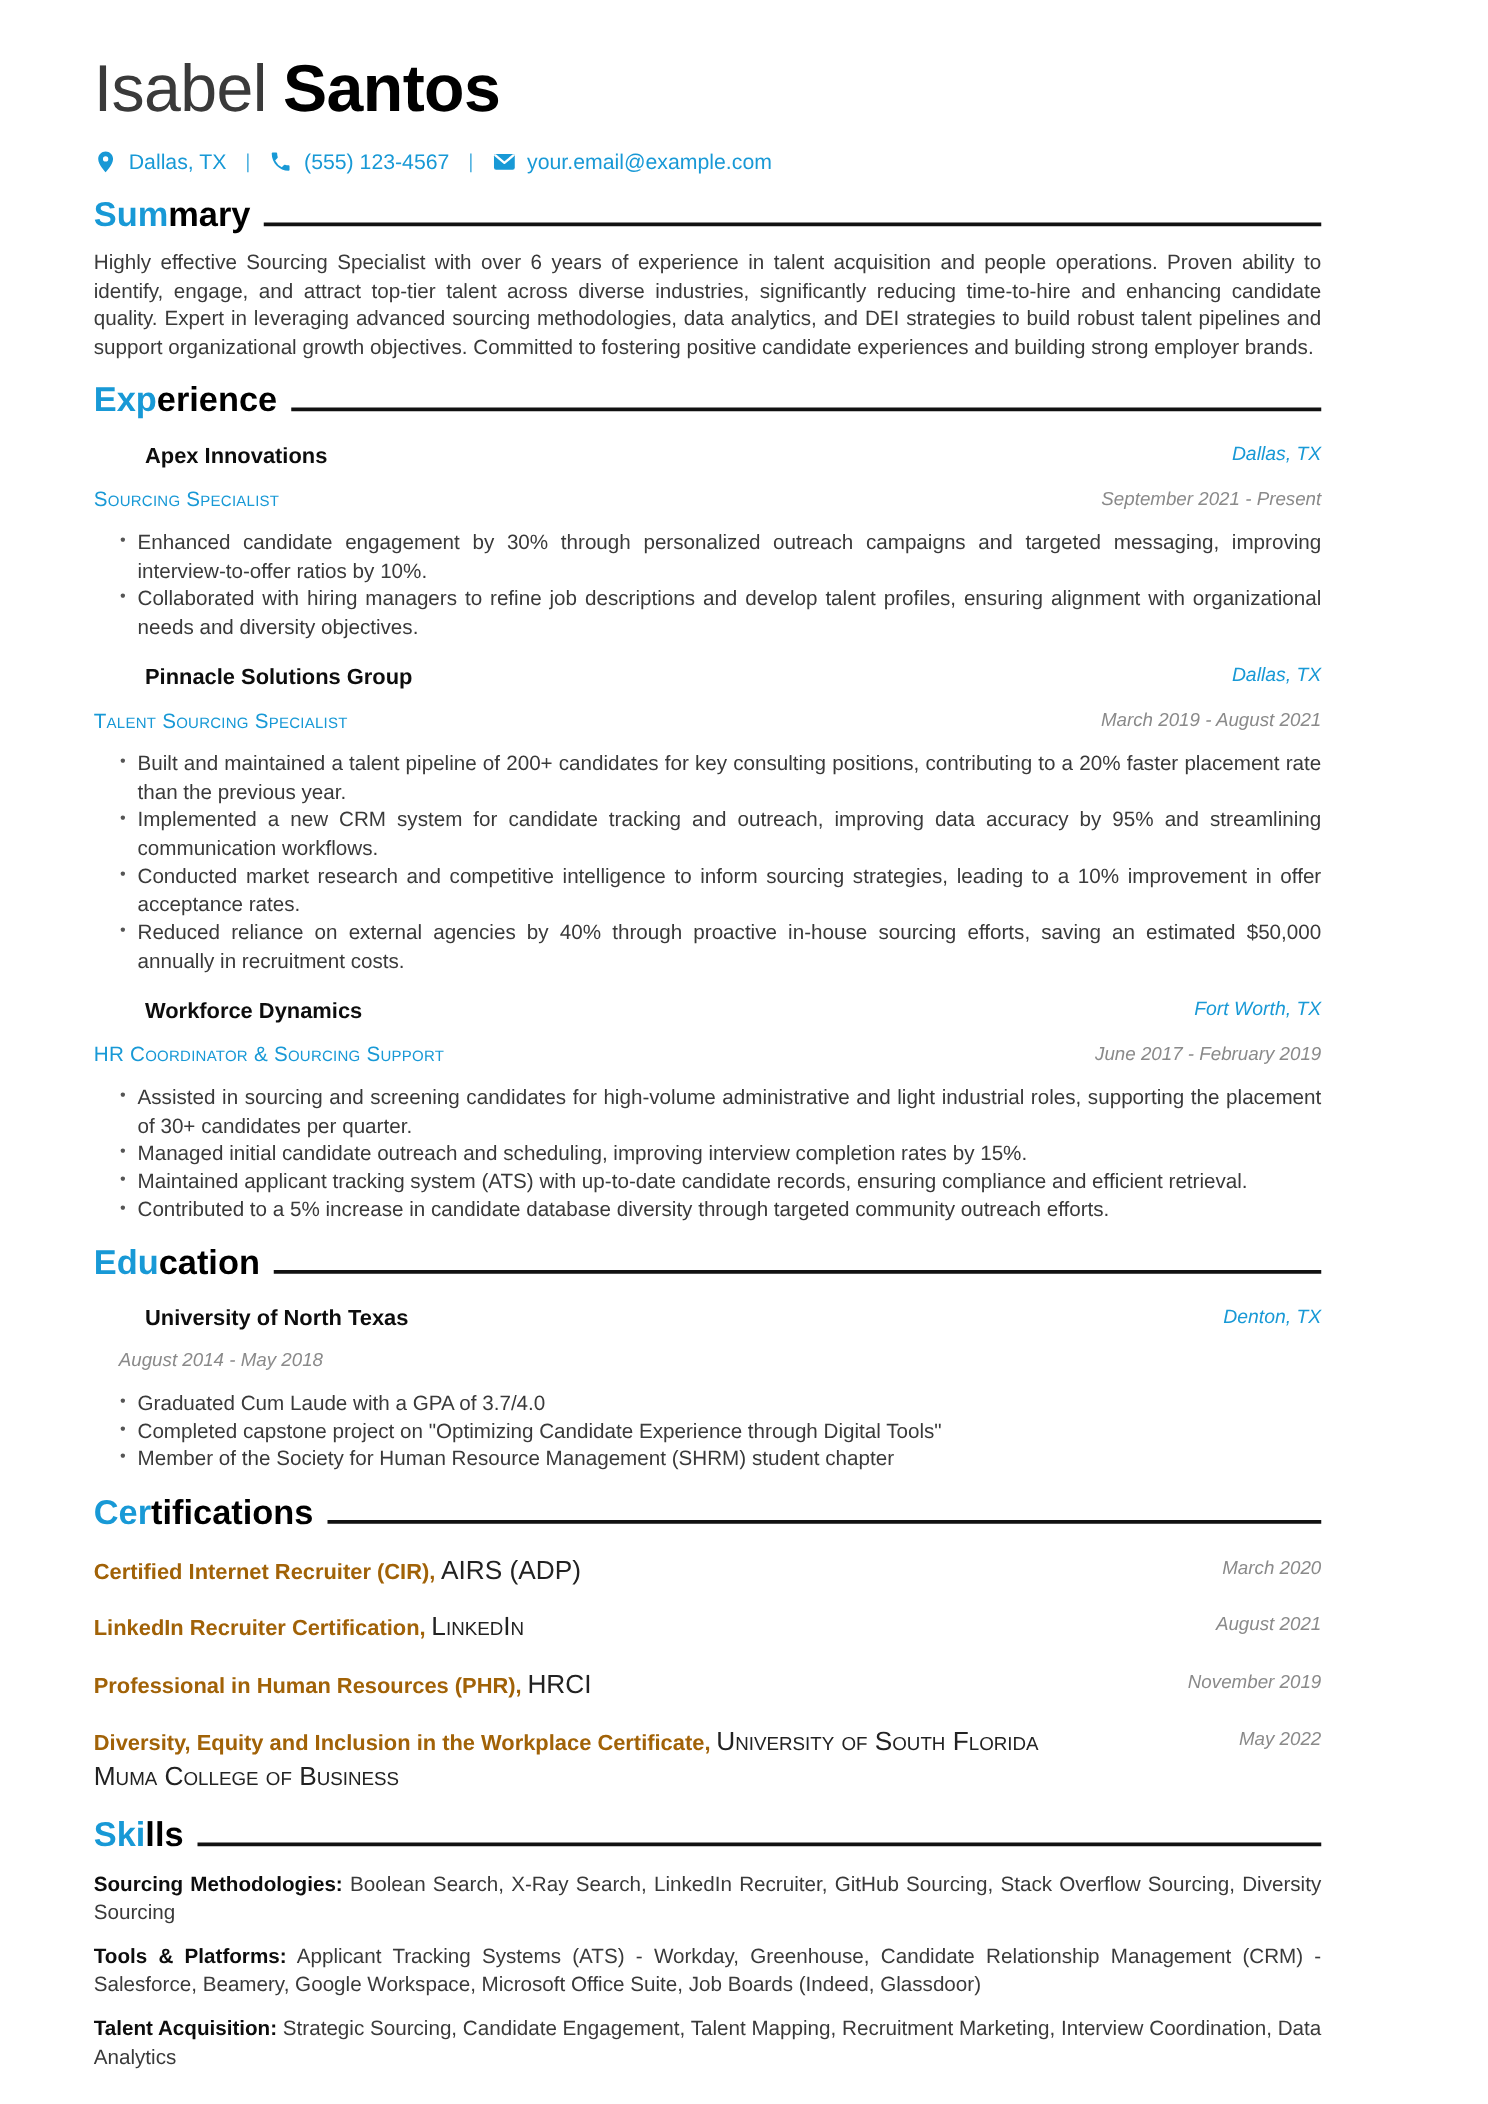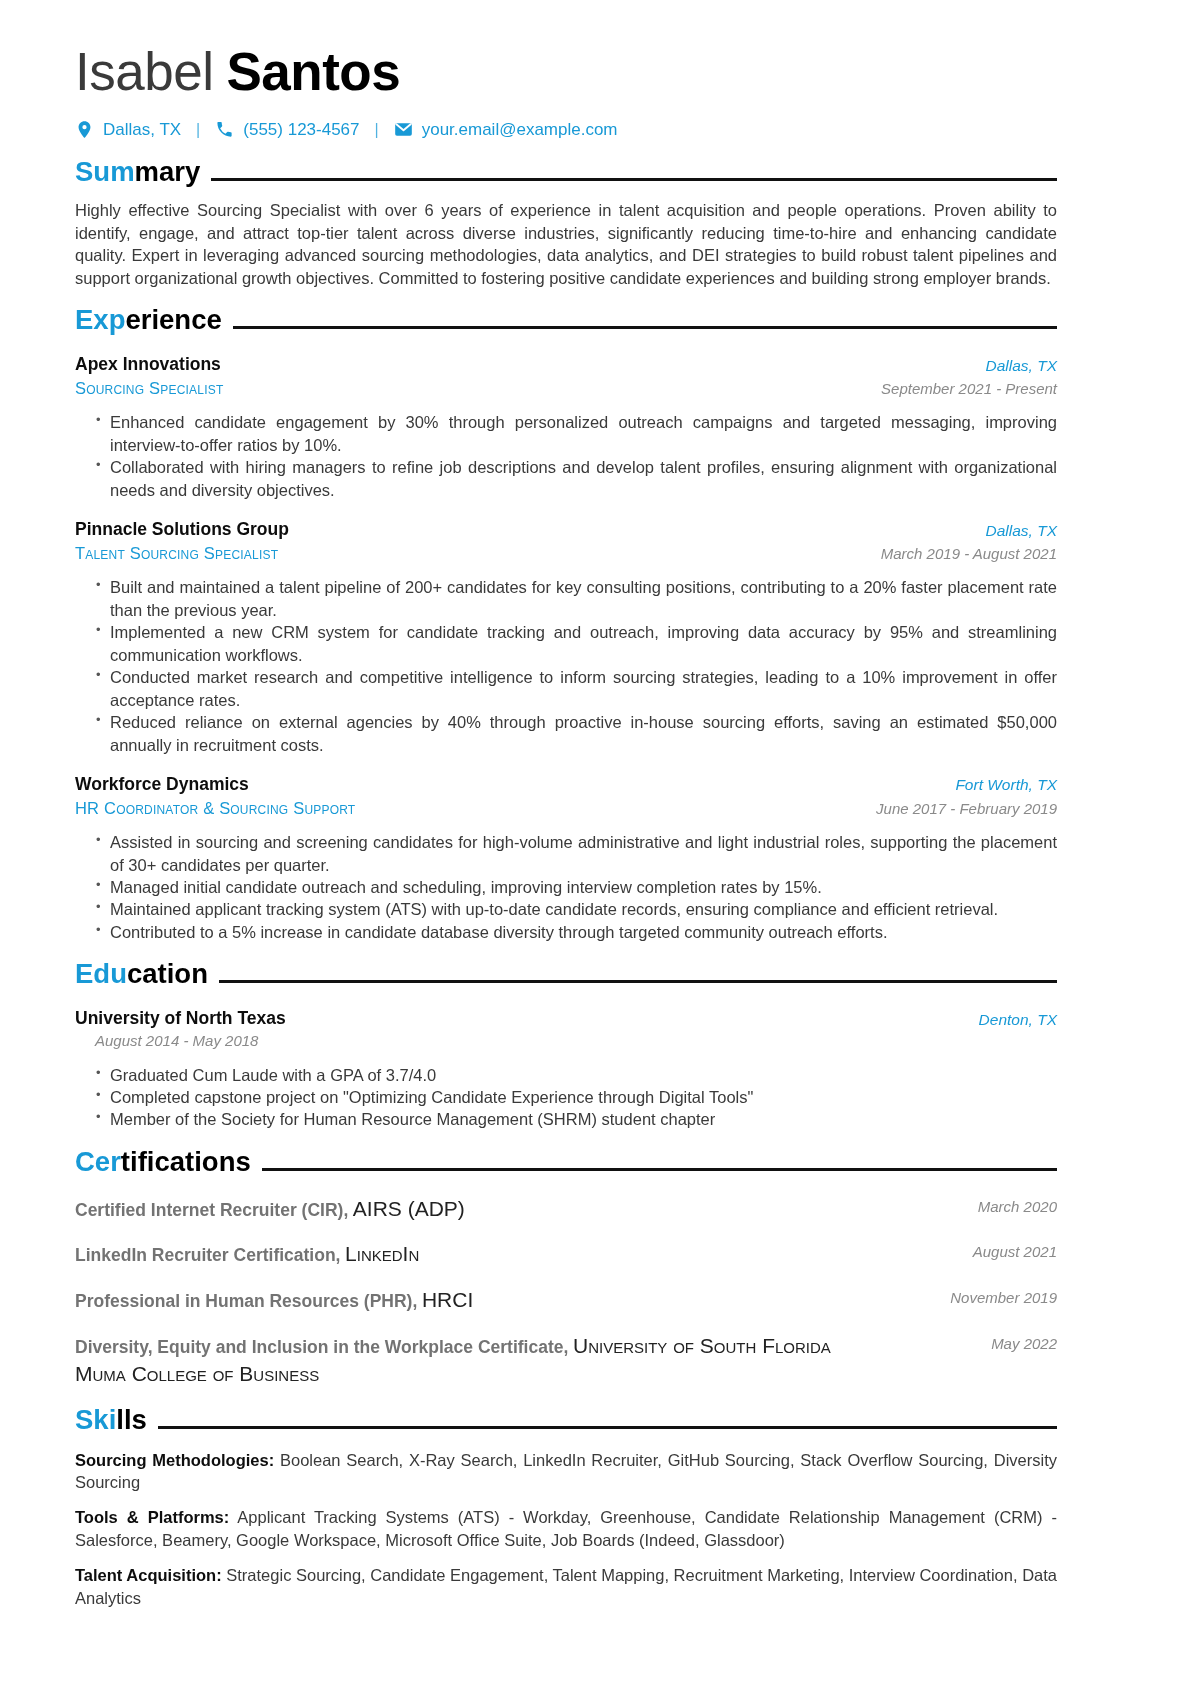--- a/index.html
+++ b/index.html
@@ -41,33 +41,33 @@
   
   .section{margin-top:14px;}
   .sec-head{display:flex;align-items:flex-end;margin-top:14px;}
   .sec-head h2{font-size:27.5px;font-weight:700;color:var(--heading);line-height:1.2;white-space:nowrap;}
   .sec-head .accent{color:var(--accent);}
   .sec-head .rule{flex:1;border-bottom:3px solid var(--rule);margin-left:11px;margin-bottom:7px;}
   
   .summary-text{margin-top:11px;text-align:justify;}
   
   .entry{margin-top:17px;}
-  .entry-top{display:flex;justify-content:space-between;align-items:center;}
+  .entry-top{display:flex;justify-content:space-between;align-items:flex-start;margin-left:41px;}
   .entry-company{font-size:17.5px;font-weight:700;color:#0d0d0d;}
   .entry-location{color:var(--accent);font-style:italic;font-size:15.5px;white-space:nowrap;padding-left:20px;}
-  .entry-sub{display:flex;justify-content:space-between;align-items:flex-end;margin-top:0;gap:29px;}
+  .entry-sub{display:flex;justify-content:space-between;align-items:center;margin-top:12px;gap:29px;}
   .entry-role{color:var(--accent);font-variant:small-caps;font-size:16.5px;letter-spacing:.2px;}
   .entry-dates{color:var(--date-gray);font-style:italic;font-size:15px;white-space:nowrap;padding-left:20px;}
   ul.bullets{list-style:none;margin-top:12px;padding-left:35px;}
   ul.bullets li{position:relative;text-align:justify;}
   ul.bullets li::before{content:"•";position:absolute;left:-14px;top:0;color:#555;font-size:13px;}
   
   .cert{display:flex;justify-content:space-between;align-items:flex-start;margin-top:17px;}
   .cert-left{max-width:780px;}
-  .cert-name{font-weight:700;font-size:17.5px;color:#737373;}
+  .cert-name{font-weight:700;font-size:17.5px;color:#a16207;}
   .cert-org{font-variant:small-caps;font-size:21px;color:#222;}
   .cert-date{color:var(--date-gray);font-style:italic;font-size:15px;white-space:nowrap;padding-left:20px;margin-top:2px;}
   
   .skill{margin-top:13px;text-align:justify;}
   .skill b{color:#0d0d0d;}
 </style>
 </head>
 <body>
 
 <div class="page">

